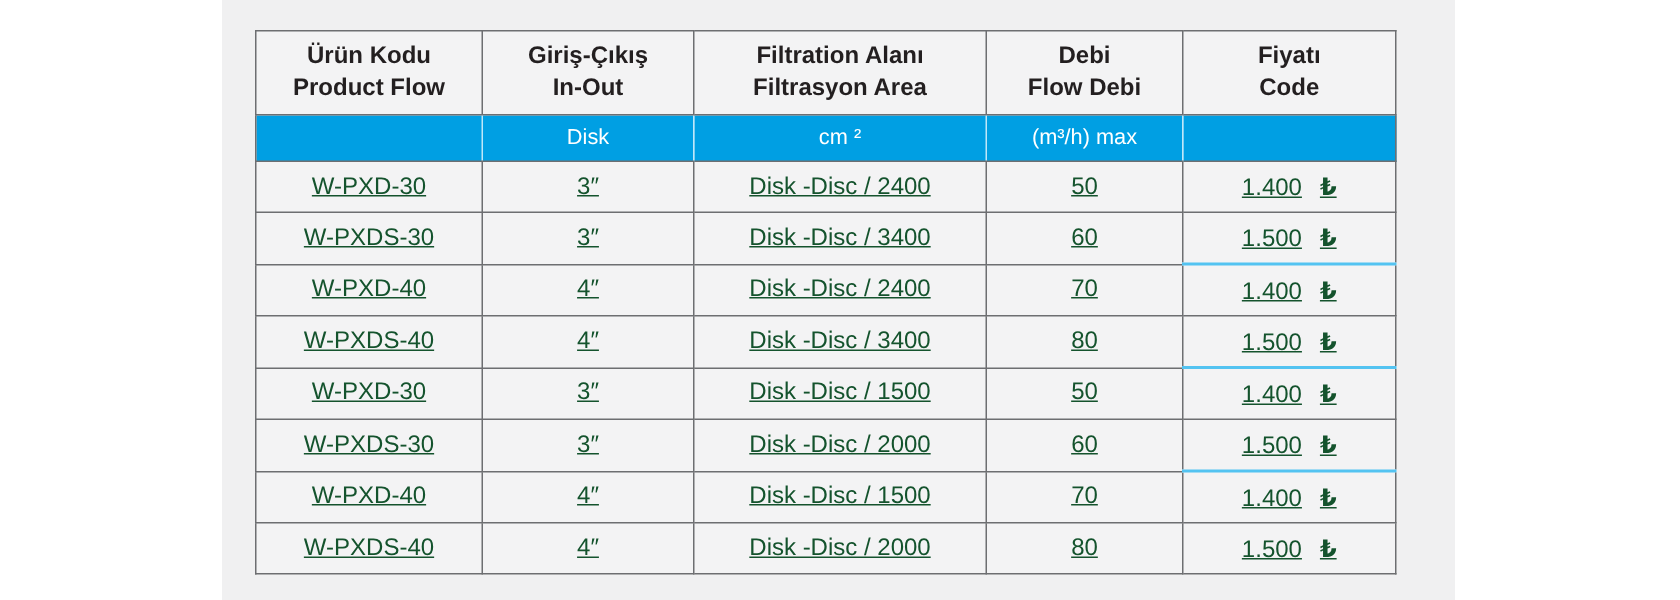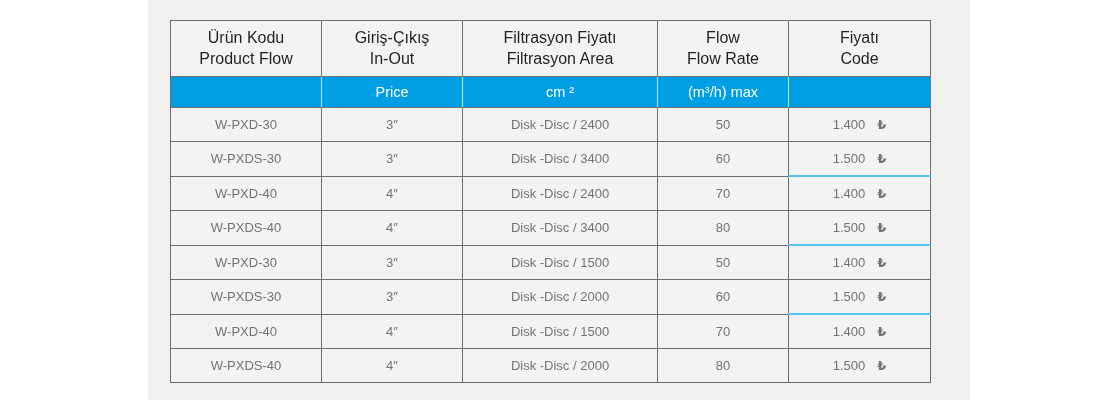--- a/index.html
+++ b/index.html
@@ -16,31 +16,31 @@
     position:absolute;left:170px;top:20px;width:760px;
     border-collapse:collapse;table-layout:fixed;
     background:#f3f3f4;
   }
   th,td{
     border:1px solid #6d6e71;
     text-align:center;vertical-align:middle;padding:0;
     background:#f3f3f4;
   }
   thead tr.titles th{
-    height:55px;font-weight:400;font-size:16px;line-height:1.28;color:#231f20;
+    height:55px;font-weight:700;font-size:16px;line-height:1.28;color:#231f20;
   }
   thead tr.titles th span{display:block;}
   tr.units td{
     height:30px;background:#009fe3;color:#ffffff;font-size:14.5px;
     border-left:1px solid #bfe7f9;border-right:1px solid #bfe7f9;
     border-top:1px solid #6d6e71;border-bottom:1px solid #6d6e71;
   }
   tr.units td:first-child{border-left-color:#6d6e71;}
   tr.units td:last-child{border-right-color:#6d6e71;}
-  tbody td{height:33px;font-size:13px;color:#737373;}
+  tbody td{height:33px;font-size:16px;color:#14532d;text-decoration:underline;}
   td.blue-underline{border-bottom:2px solid #53c3f1;}
   .lira{margin-left:12px;font-weight:600;}
 </style>
 </head>
 <body>
 
 <div class="panel"></div>
 
 <table class="pricing">
   <colgroup>
@@ -54,35 +54,35 @@
     <tr class="titles">
       <th>
         <span>Ürün Kodu</span>
         <span>Product Flow</span>
       </th>
       <th>
         <span>Giriş-Çıkış</span>
         <span>In-Out</span>
       </th>
       <th>
-        <span>Filtrasyon Fiyatı</span>
+        <span>Filtration Alanı</span>
         <span>Filtrasyon Area</span>
       </th>
       <th>
-        <span>Flow</span>
-        <span>Flow Rate</span>
+        <span>Debi</span>
+        <span>Flow Debi</span>
       </th>
       <th>
         <span>Fiyatı</span>
         <span>Code</span>
       </th>
     </tr>
     <tr class="units">
       <td></td>
-      <td>Price</td>
+      <td>Disk</td>
       <td>cm ²</td>
       <td>(m³/h) max</td>
       <td></td>
     </tr>
   </thead>
   <tbody>
       <tr>
         <td>W-PXD-30</td>
         <td>3″</td>
         <td>Disk -Disc / 2400</td>

